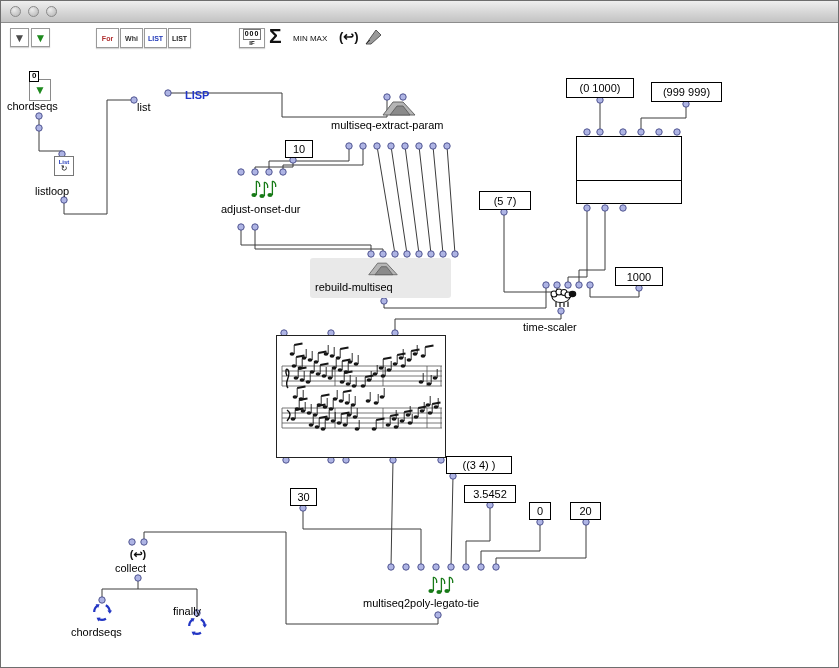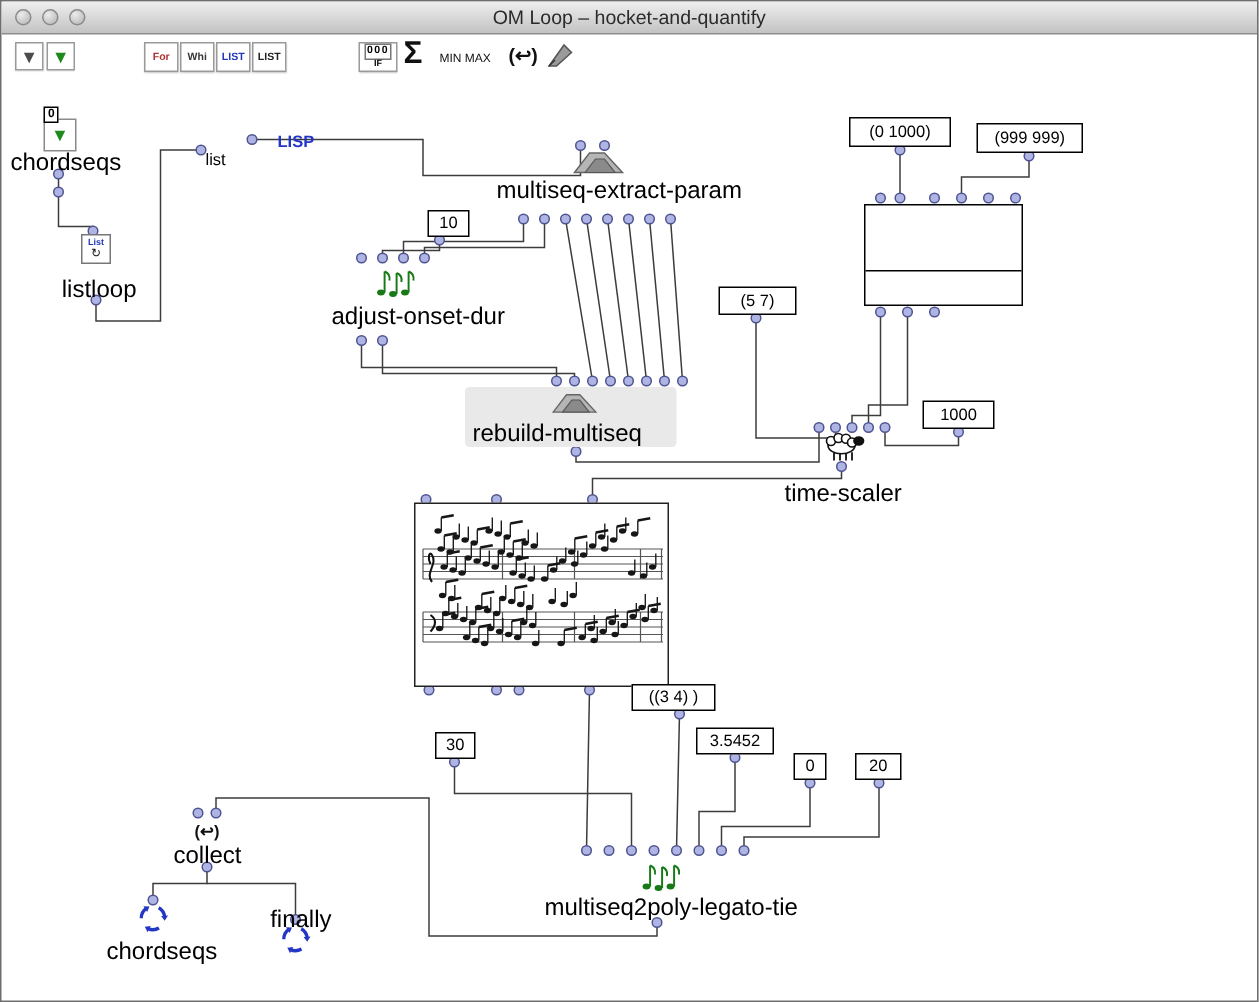--- a/index.html
+++ b/index.html
@@ -19,21 +19,21 @@
   .counter .cnt{font-size:7px;font-weight:bold;letter-spacing:1px;border:1px solid #777;padding:0 1px;line-height:1.2;}
   .counter .cif{font-size:6px;font-weight:bold;line-height:1.2;}
   .sigma{position:absolute;font-size:21px;font-weight:bold;color:#111;z-index:5;}
   .minmax{position:absolute;font-size:8px;font-weight:normal;color:#111;z-index:5;letter-spacing:0;}
   .ctool{position:absolute;font-size:13px;font-weight:bold;color:#111;z-index:5;}
   
   #cords{position:absolute;left:0;top:0;width:839px;height:668px;z-index:2;}
   #cords polyline{fill:none;stroke:#3c3c3c;stroke-width:1;}
   .port{fill:#aeb4e4;stroke:#4f5490;stroke-width:1;}
   .vbox{position:absolute;background:#fff;border:1px solid #000;font-size:11px;color:#000;display:flex;align-items:center;justify-content:center;z-index:4;box-sizing:border-box;white-space:pre;}
-  .nlabel{position:absolute;font-size:16px;color:#000;text-align:right;white-space:nowrap;z-index:3;}
+  .nlabel{position:absolute;font-size:11px;color:#000;text-align:left;white-space:nowrap;z-index:3;}
   .icon{position:absolute;z-index:3;display:flex;align-items:center;justify-content:center;}
   .badge{position:absolute;left:2px;top:-2px;background:#fff;border:1px solid #000;font-size:8px;font-weight:bold;padding:0 2px;line-height:1.1;z-index:4;}
   .greenbox{width:20px;height:20px;margin-top:6px;background:#fff;border:1px solid #8a8a8a;display:flex;align-items:center;justify-content:center;}
   .lsticon{width:18px;height:18px;background:#fff;border:1px solid #777;flex-direction:column;}
   .listword{font-size:6px;font-weight:bold;color:#2038b8;line-height:1;}
   .loopchar{font-size:8px;color:#111;line-height:1;}
   .lispbox{position:absolute;z-index:3;text-align:left;}
   .lisp{font-size:11px;font-weight:bold;color:#2236c8;line-height:1.1;padding-left:48px;}
   .lispsub{font-size:11px;color:#000;line-height:1.1;}
   .panel{position:absolute;background:#e9e9e9;border-radius:3px;z-index:2;}
@@ -58,21 +58,20 @@
 <body>
 
 <div class="window">
 
   <div class="titlebar">
     <div class="lights">
       <span class="light"></span>
       <span class="light"></span>
       <span class="light"></span>
     </div>
-    <div class="title">OM Loop – hocket-and-quantify</div>
   </div>
 
   <svg id="cords">
       <polyline points="38,115 38,127"></polyline>
       <polyline points="38,127 38,150 61,150 61,153"></polyline>
       <polyline points="63,199 63,213 106,213 106,99 133,99"></polyline>
       <polyline points="167,92 281,92 281,116 386,116 386,96"></polyline>
       <polyline points="348,145 348,160 268,160 268,171"></polyline>
       <polyline points="362,145 362,164 282,164 282,171"></polyline>
       <polyline points="292,159 292,166 254,166 254,171"></polyline>
@@ -548,19 +547,19 @@
         </g>
     </svg>
   </div>
   <div class="nlabel" style="left:172px;top:604px;width:48px">finally</div>
 
   <div class="vbox" style="left:284px;top:139px;width:28px;height:18px">10</div>
   <div class="vbox" style="left:478px;top:190px;width:52px;height:19px">(5 7)</div>
   <div class="vbox" style="left:565px;top:77px;width:68px;height:20px">(0 1000)</div>
   <div class="vbox" style="left:650px;top:81px;width:71px;height:20px">(999 999)</div>
   <div class="vbox" style="left:614px;top:266px;width:48px;height:19px">1000</div>
-  <div class="vbox" style="left:420px;top:455px;width:56px;height:18px">((3 4) )</div>
+  <div class="vbox" style="left:445px;top:455px;width:66px;height:18px">((3 4) )</div>
   <div class="vbox" style="left:289px;top:487px;width:27px;height:18px">30</div>
   <div class="vbox" style="left:463px;top:484px;width:52px;height:18px">3.5452</div>
   <div class="vbox" style="left:528px;top:501px;width:22px;height:18px">0</div>
   <div class="vbox" style="left:569px;top:501px;width:31px;height:18px">20</div>
 
 </div>
 
 </body></html>

